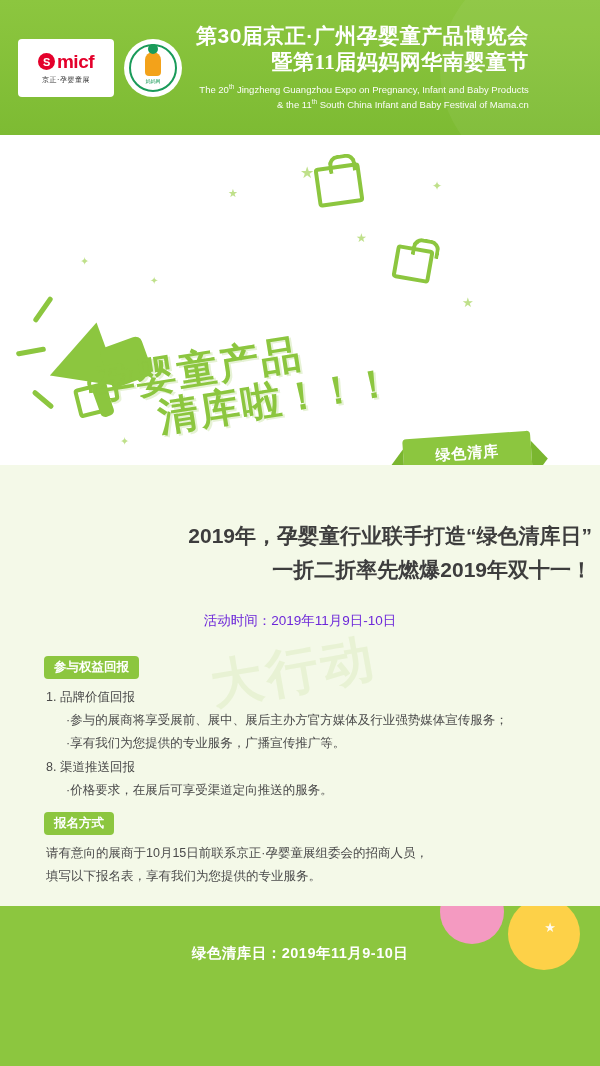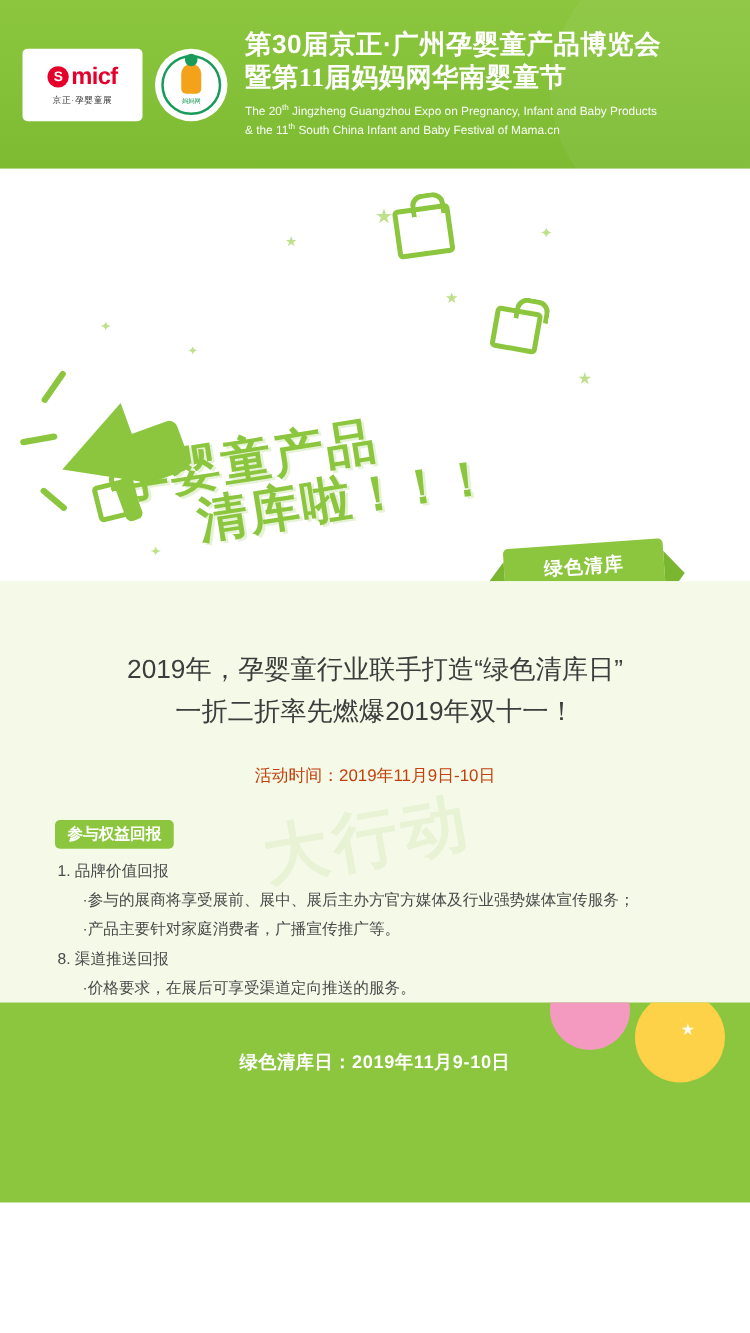--- a/index.html
+++ b/index.html
@@ -86,21 +86,21 @@
     border-radius: 8px 8px 4px 4px;
     position: relative;
   }
   .emblem-fig:before {
     content:"";
     position:absolute; left:3px; top:-8px;
     width:10px;height:10px;border-radius:50%;background:#1a9b5a;
   }
   .emblem-txt { font-size: 5px; color:#1a9b5a; margin-top:2px; }
 
-  .header-text { color: #ffffff; }
+  .header-text { color: #ffffff; text-align: right; }
   .ht-cn1 {
     font-size: 21px; font-weight: bold; letter-spacing: 0.5px; line-height: 1.25;
   }
   .ht-cn2 {
     font-size: 21px; font-weight: bold; letter-spacing: 0.5px; line-height: 1.25; font-family: Liberation Serif, serif;
   }
   .ht-en {
     font-size: 9.5px; line-height: 1.45; margin-top: 7px; opacity: 0.97;
   }
   .ht-en sup { font-size: 6.5px; }
@@ -213,35 +213,35 @@
     color: #e8f2d4;
     font-weight: bold;
     font-size: 52px;
     letter-spacing: 4px;
     transform: rotate(-10deg);
     user-select: none;
   }
 
   .headline {
     position: relative;
-    text-align: center;
+    text-align: right;
     color: #3d3d3d;
     font-size: 21px;
-    font-weight: normal;
+    font-weight: bold;
     line-height: 1.6;
-    padding: 44px 19px 6px;
+    padding: 44px 8px 6px;
   }
   .headline .hl2 { display: block; }
 
   .meta-row {
     position: relative;
     display: flex;
     justify-content: center;
     gap: 40px;
-    color: #c2410c;
+    color: #6d28d9;
     font-size: 13.5px;
     padding: 20px 0 16px;
   }
 
   .section { position: relative; padding: 0 44px; }
   .sec-badge {
     display: inline-block;
     background: #8cc63f;
     color: #fff;
     font-size: 12.5px;
@@ -372,25 +372,30 @@
       <span>活动时间：2019年11月9日-10日</span>
     </div>
 
     <div class="section">
 
 
       <div>
         <span class="sec-badge">参与权益回报</span>
         <div class="li li-num"><span>1. 品牌价值回报</span></div>
         <div class="li li-sub"><span>·参与的展商将享受展前、展中、展后主办方官方媒体及行业强势媒体宣传服务；</span></div>
-        <div class="li li-sub"><span>·产品主要针对家庭消费者，广播宣传推广等。</span></div>
+        <div class="li li-sub"><span>·享有我们为您提供的专业服务，广播宣传推广等。</span></div>
         <div class="li li-num"><span>8. 渠道推送回报</span></div>
         <div class="li li-sub"><span>·价格要求，在展后可享受渠道定向推送的服务。</span></div>
       </div>
 
+      <div style="padding-bottom:18px;">
+        <span class="sec-badge">报名方式</span>
+        <div class="li li-num"><span>请有意向的展商于10月15日前联系京正·孕婴童展组委会的招商人员，</span></div>
+        <div class="li li-num"><span>填写以下报名表，享有我们为您提供的专业服务。</span></div>
+      </div>
     </div>
   </div>
 
   <div class="footer">
 
     <span class="blob b-pink" style="right:96px; top:-26px; width:64px; height:64px;"></span>
     <span class="blob b-yellow" style="right:20px; top:-8px;  width:72px; height:72px;"></span>
 
     <span class="icon-mini" style="right:44px; top:14px;">★</span>
 

